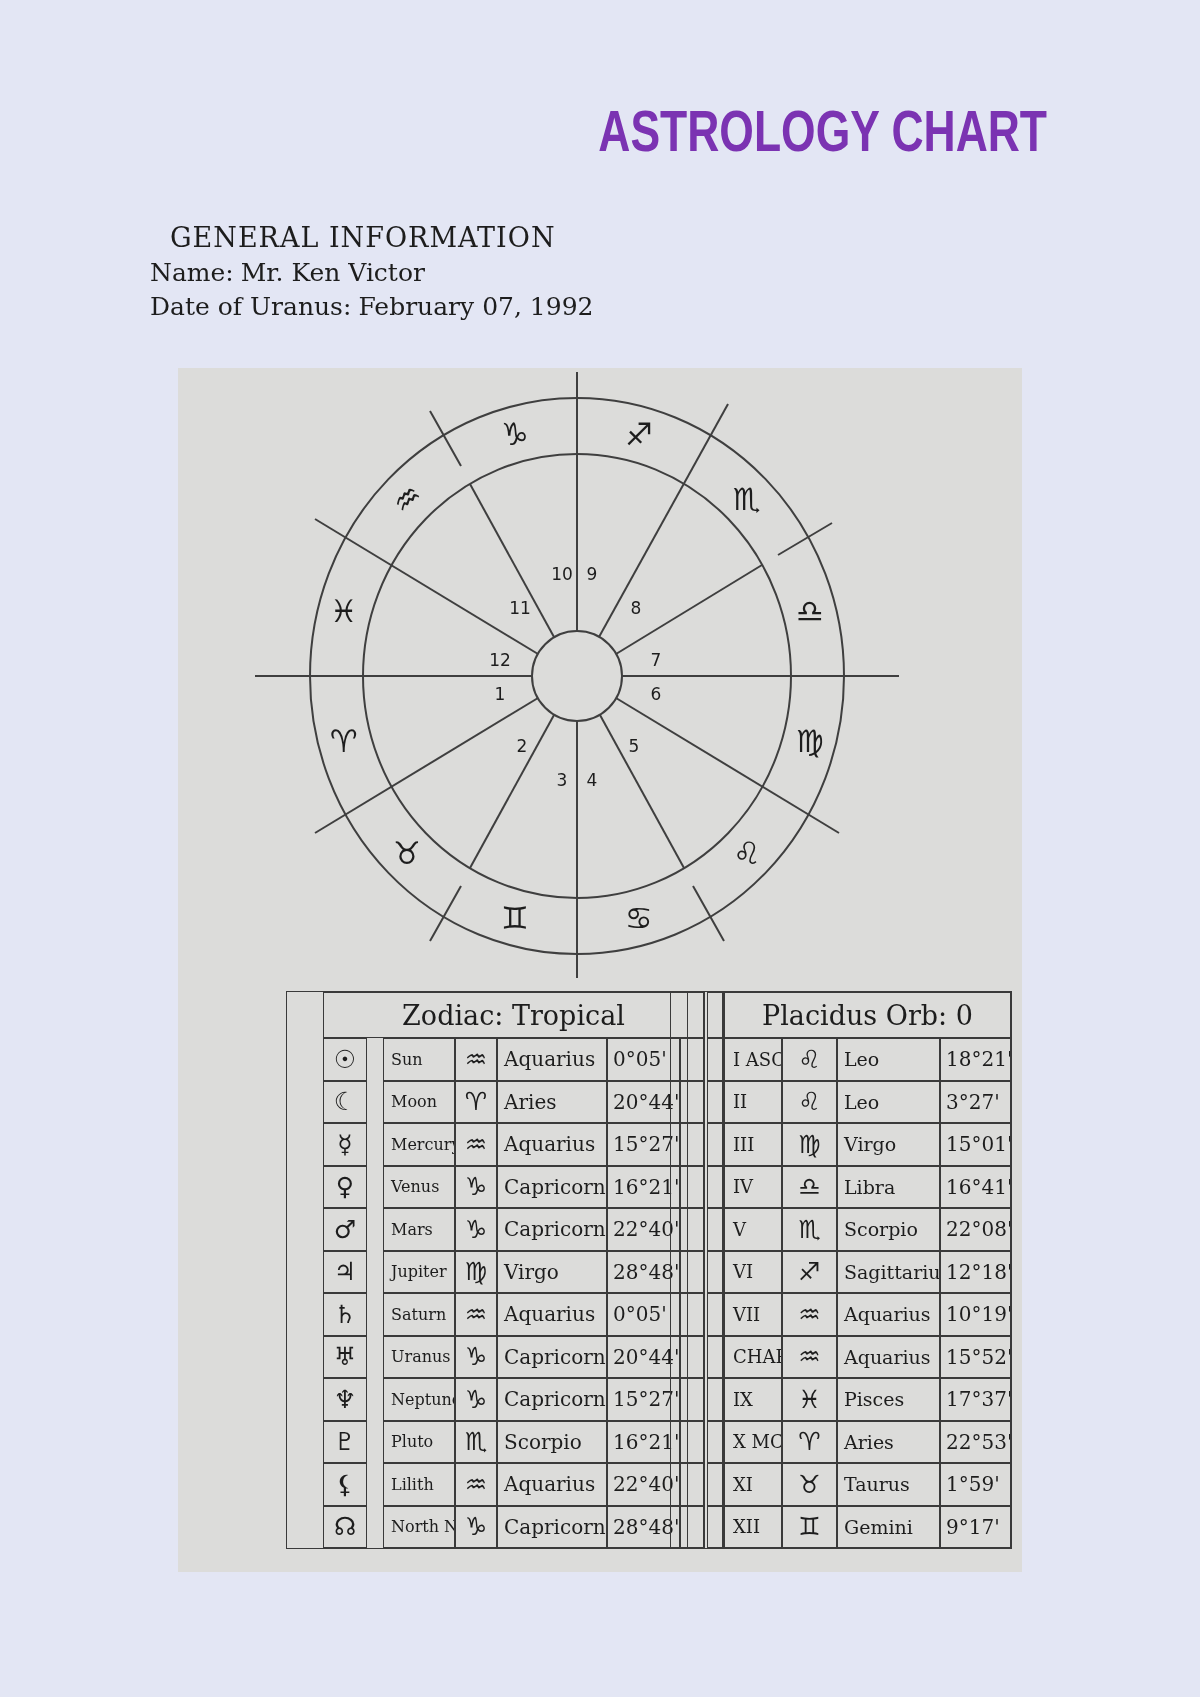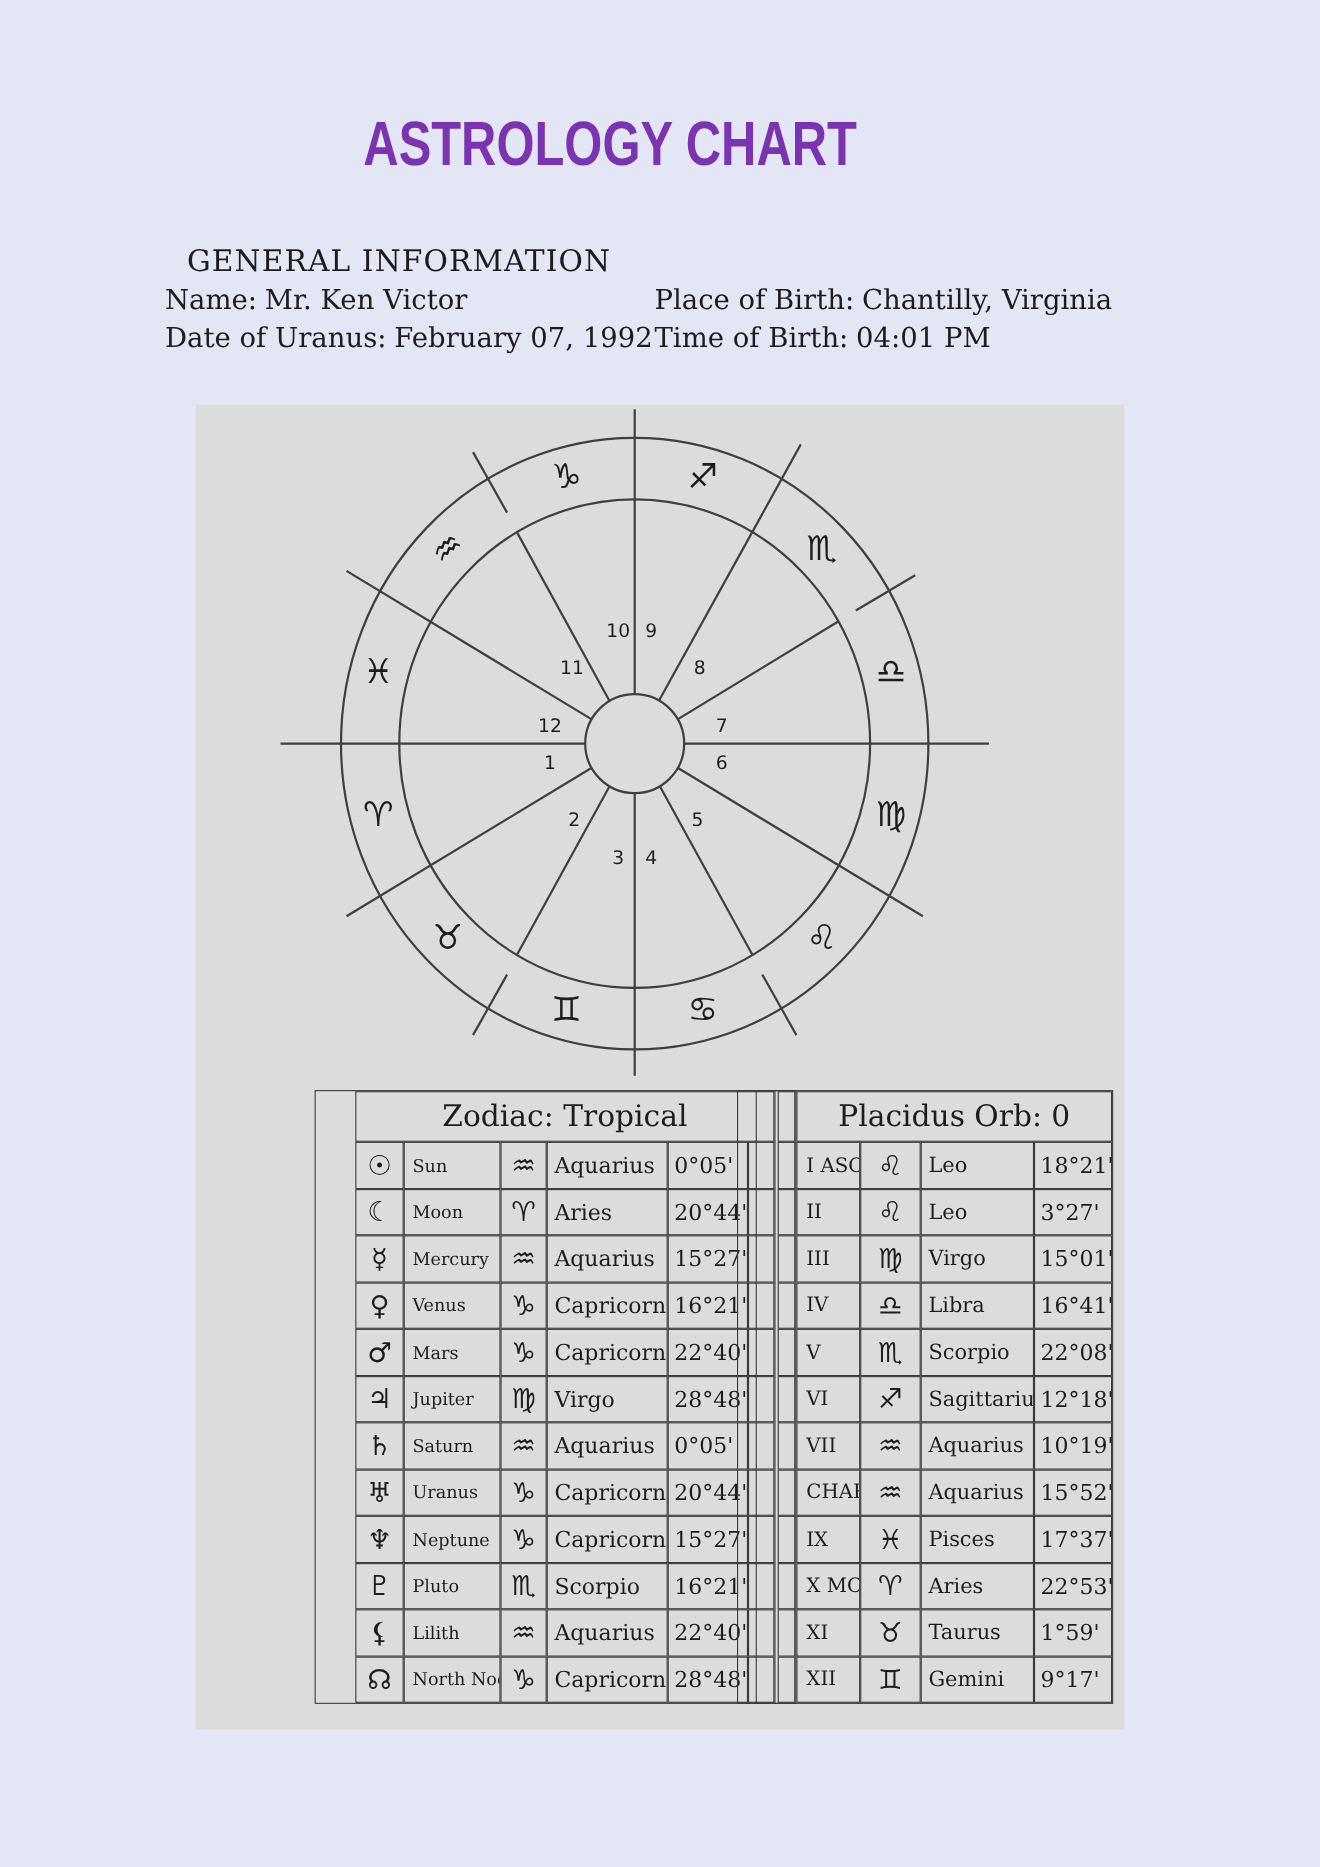--- a/index.html
+++ b/index.html
@@ -2,21 +2,21 @@
 <html><head>
 <meta charset="utf-8">
 <style>
   html,body{margin:0;padding:0;}
   body{width:1200px;height:1697px;position:relative;background:#e3e6f4;
        font-family:"DejaVu Serif","Liberation Serif",serif;color:#1d1d1d;
        -webkit-font-smoothing:antialiased;}
   .page{position:absolute;inset:0;width:1200px;height:1697px;overflow:hidden;}
 
   
-  .title-wrap{position:absolute;top:98px;left:0;width:1110px;text-align:center;}
+  .title-wrap{position:absolute;top:98px;left:0;width:1110px;text-align:right;}
   .title-wrap span{display:inline-block;font-family:"Liberation Sans",sans-serif;
        font-weight:700;font-size:57px;color:#7b33b2;transform:scaleX(0.78);
        letter-spacing:0px;white-space:nowrap;}
 
   
   .gi-heading{position:absolute;left:170px;top:222px;font-size:27px;letter-spacing:1px;}
   .info-col{position:absolute;font-size:25px;line-height:34px;}
   .info-left{left:118px;top:256px;margin-left:32px;}
   .info-right{left:595px;top:256px;}
   .info-line .val{margin-left:7px;}
@@ -40,21 +40,21 @@
        grid-template-rows:46px repeat(12,1fr);}
   .houses-table{left:509px;top:623px;width:287px;height:556px;
        grid-template-columns:58px 55px 103px 71px;
        grid-template-rows:46px repeat(12,1fr);}
   .spacer-col{left:492px;top:623px;width:16px;height:556px;
        grid-template-columns:1fr;grid-template-rows:46px repeat(12,1fr);}
   .trow{display:contents;}
   .cell{border:1px solid #3a3a3a;display:flex;align-items:center;overflow:hidden;}
   .thead{grid-column:1 / -1;justify-content:center;font-size:27px;}
   .glyph-cell{justify-content:center;font-family:"DejaVu Sans",sans-serif;font-size:25px;}
-  .pname{font-size:16px;padding-left:7px;white-space:nowrap;}
+  .pname{font-size:16px;padding-left:7px;white-space:nowrap;margin-left:16px;}
   .sname{font-size:20px;padding-left:6px;white-space:nowrap;}
   .sname-r{font-size:19px;padding-left:6px;white-space:nowrap;}
   .deg{font-size:20px;padding-left:5px;white-space:nowrap;}
   .roman{font-size:18px;padding-left:8px;white-space:nowrap;text-align:center;}
 </style>
 </head>
 <body>
 
 <div class="page">
 
@@ -66,28 +66,20 @@
 
   <div class="info-col info-left">
     <div class="info-line">
       <span>Name:</span><span class="val">Mr. Ken Victor</span>
     </div>
     <div class="info-line">
       <span>Date of Uranus:</span><span class="val">February 07, 1992</span>
     </div>
   </div>
 
-  <div class="info-col info-right">
-    <div class="info-line">
-      <span>Place of Birth:</span><span class="val">Chantilly, Virginia</span>
-    </div>
-    <div class="info-line">
-      <span>Time of Birth:</span><span class="val">04:01 PM</span>
-    </div>
-  </div>
 
   <div class="sheet">
 
     <svg class="wheel-svg" width="844" height="620" viewBox="0 0 844 620">
 
       <ellipse cx="399" cy="308" rx="267" ry="278"></ellipse>
       <ellipse cx="399" cy="308" rx="214" ry="222"></ellipse>
 
       <line x1="77" y1="308" x2="354" y2="308"></line>
       <line x1="444" y1="308" x2="721" y2="308"></line>

